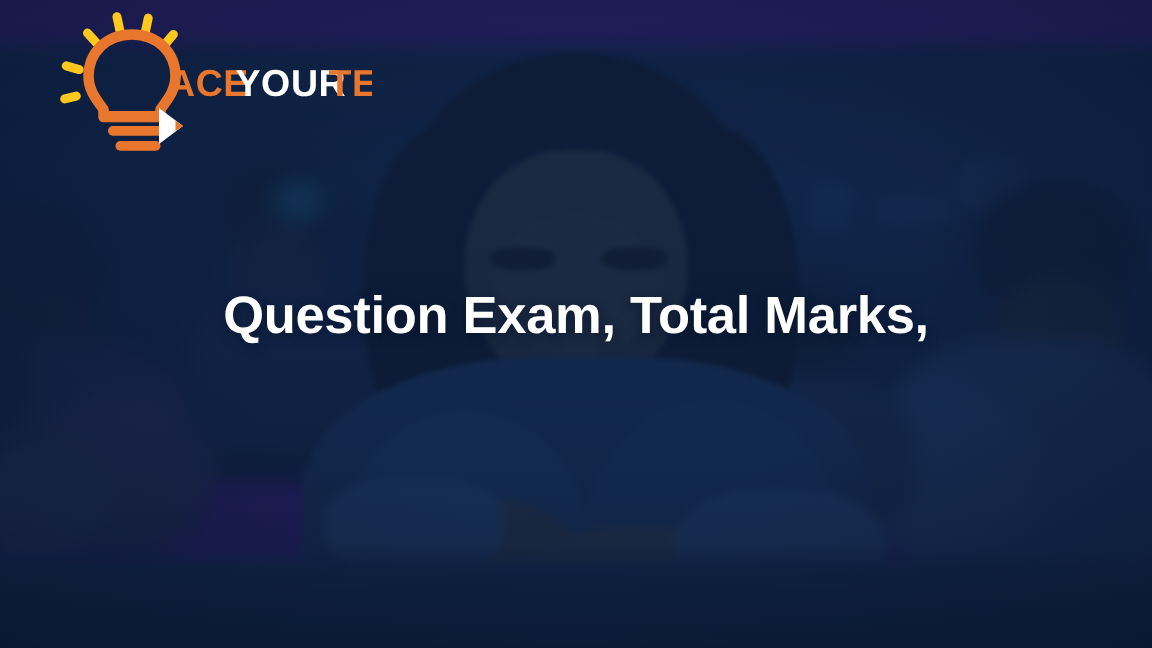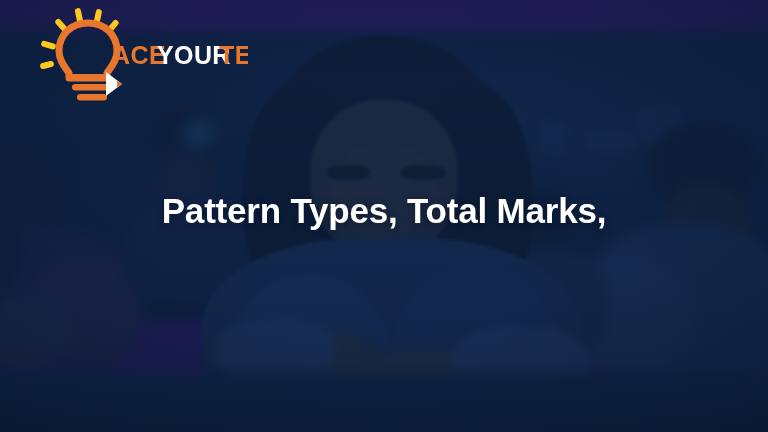--- a/index.html
+++ b/index.html
@@ -273,16 +273,16 @@
       </g>
       <g font-family="Liberation Sans, sans-serif" font-size="25" font-weight="bold" letter-spacing="0.4">
         <text x="94" y="58" fill="#E8762C">ACE</text>
         <text x="139" y="58" fill="#FFFFFF">YOUR</text>
         <text x="201" y="58" fill="#E8762C">TEST</text>
       </g>
     </svg>
   </div>
 
   <div class="text-block">
-    <p class="title-sub">Pattern Types, Total Marks,</p>
+    <p class="title-sub">Question Exam, Total Marks,</p>
   </div>
 
 </div>
 
 </body></html>

